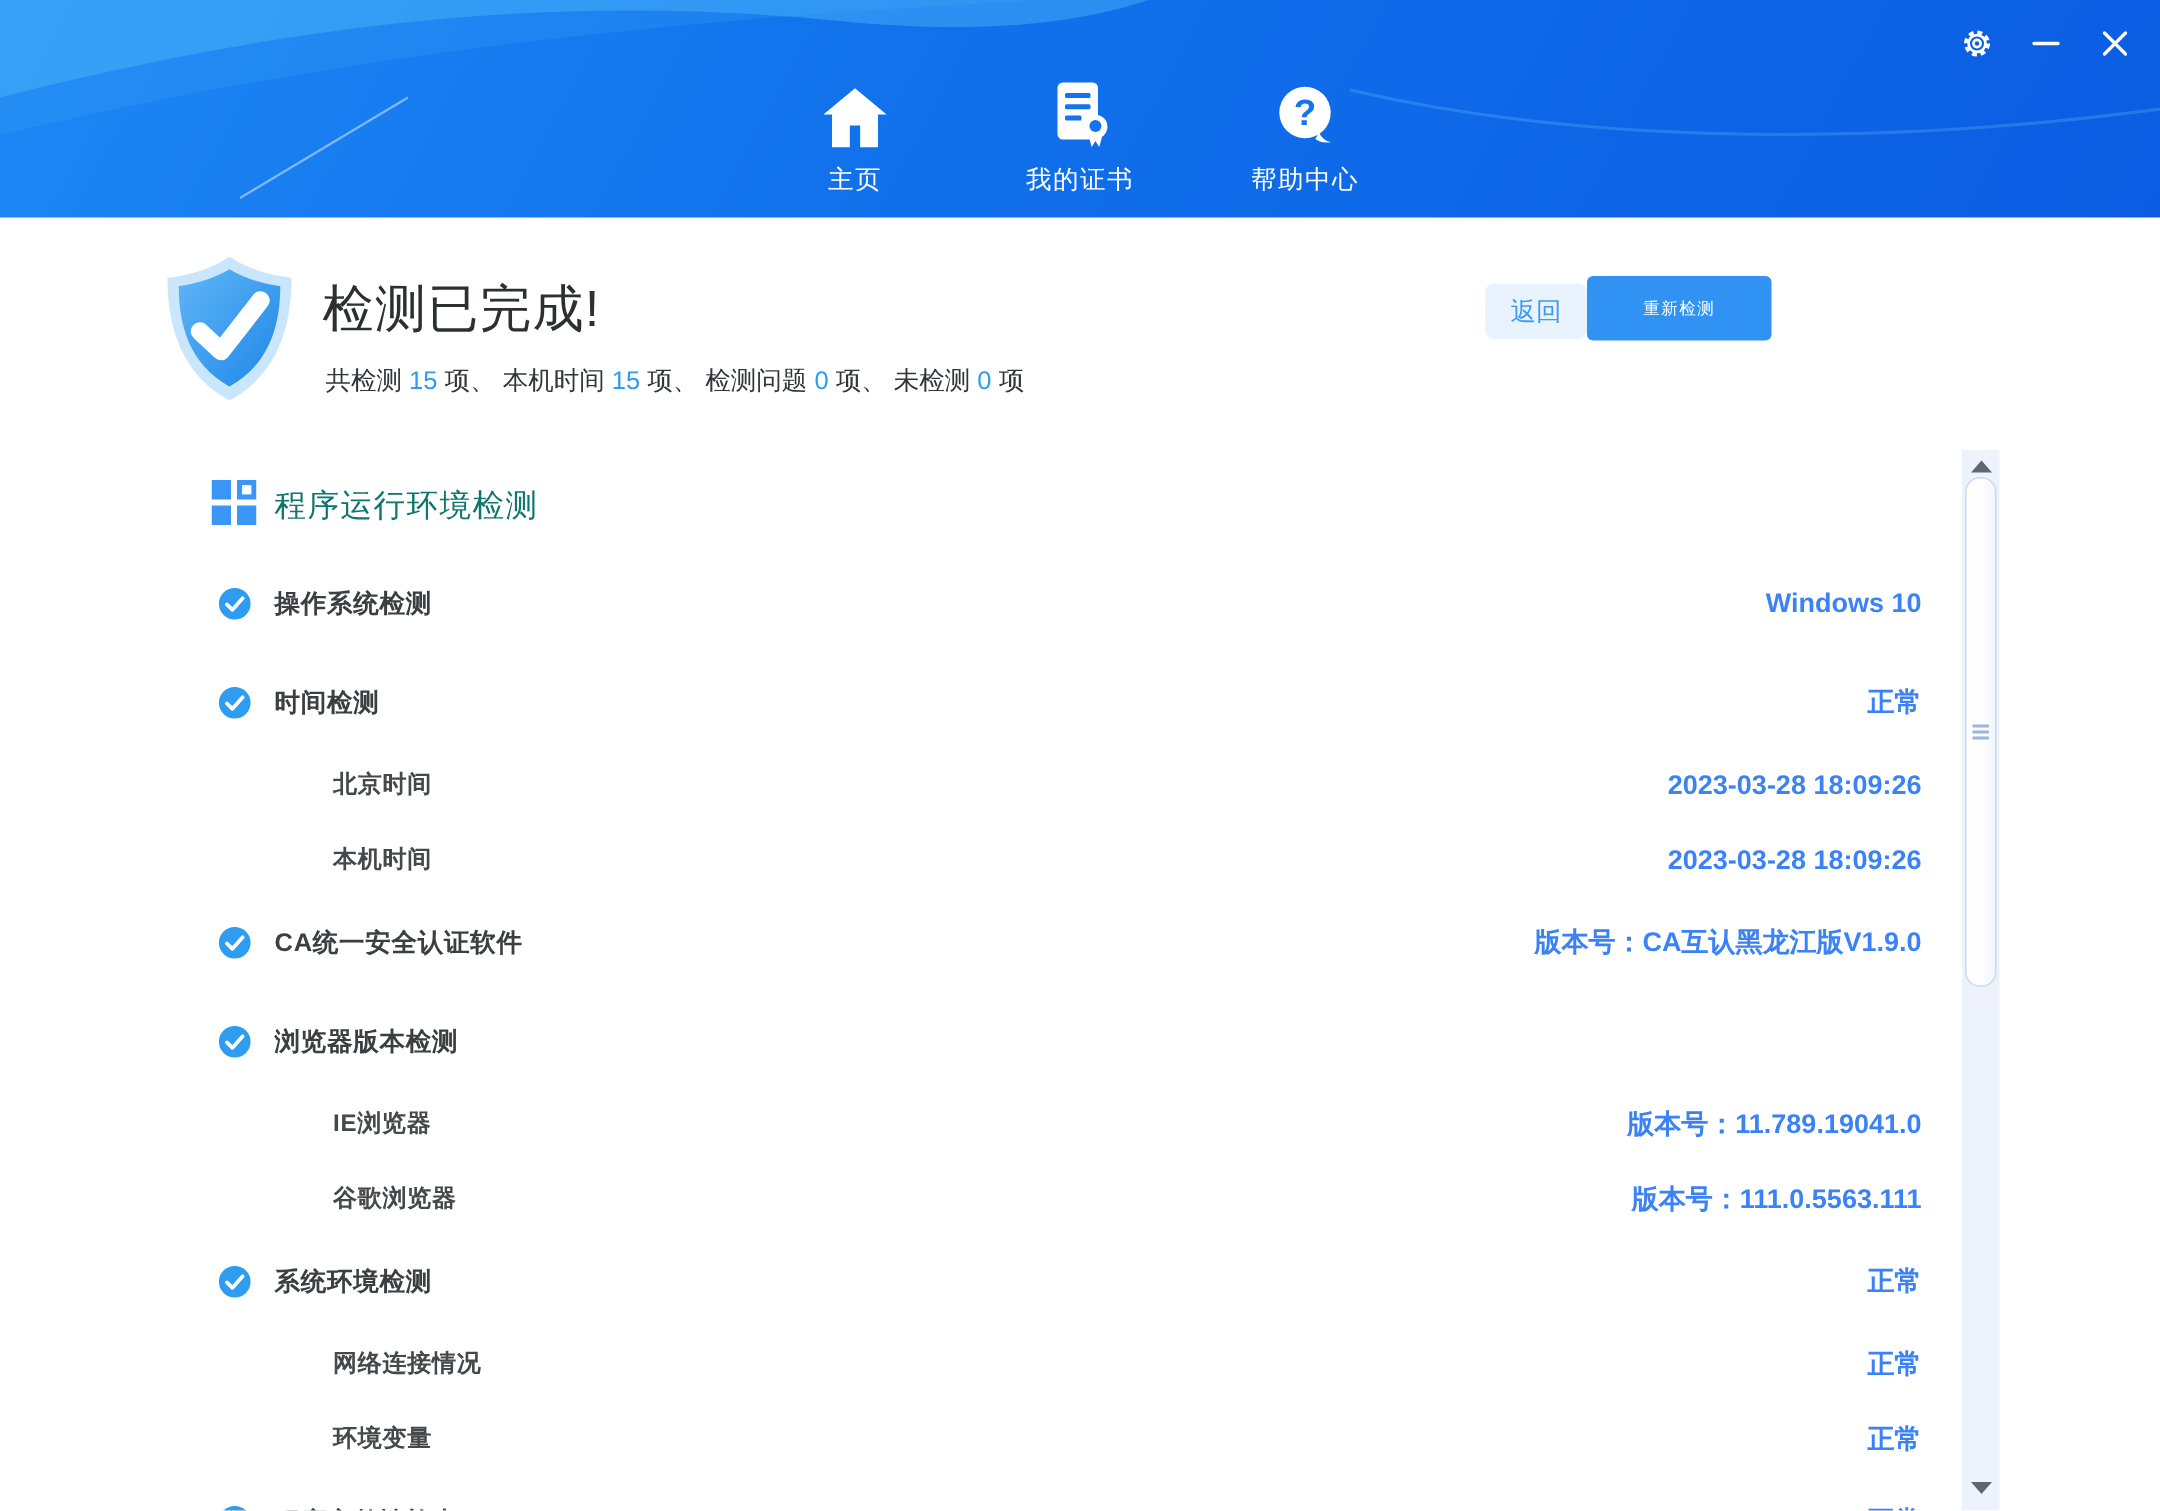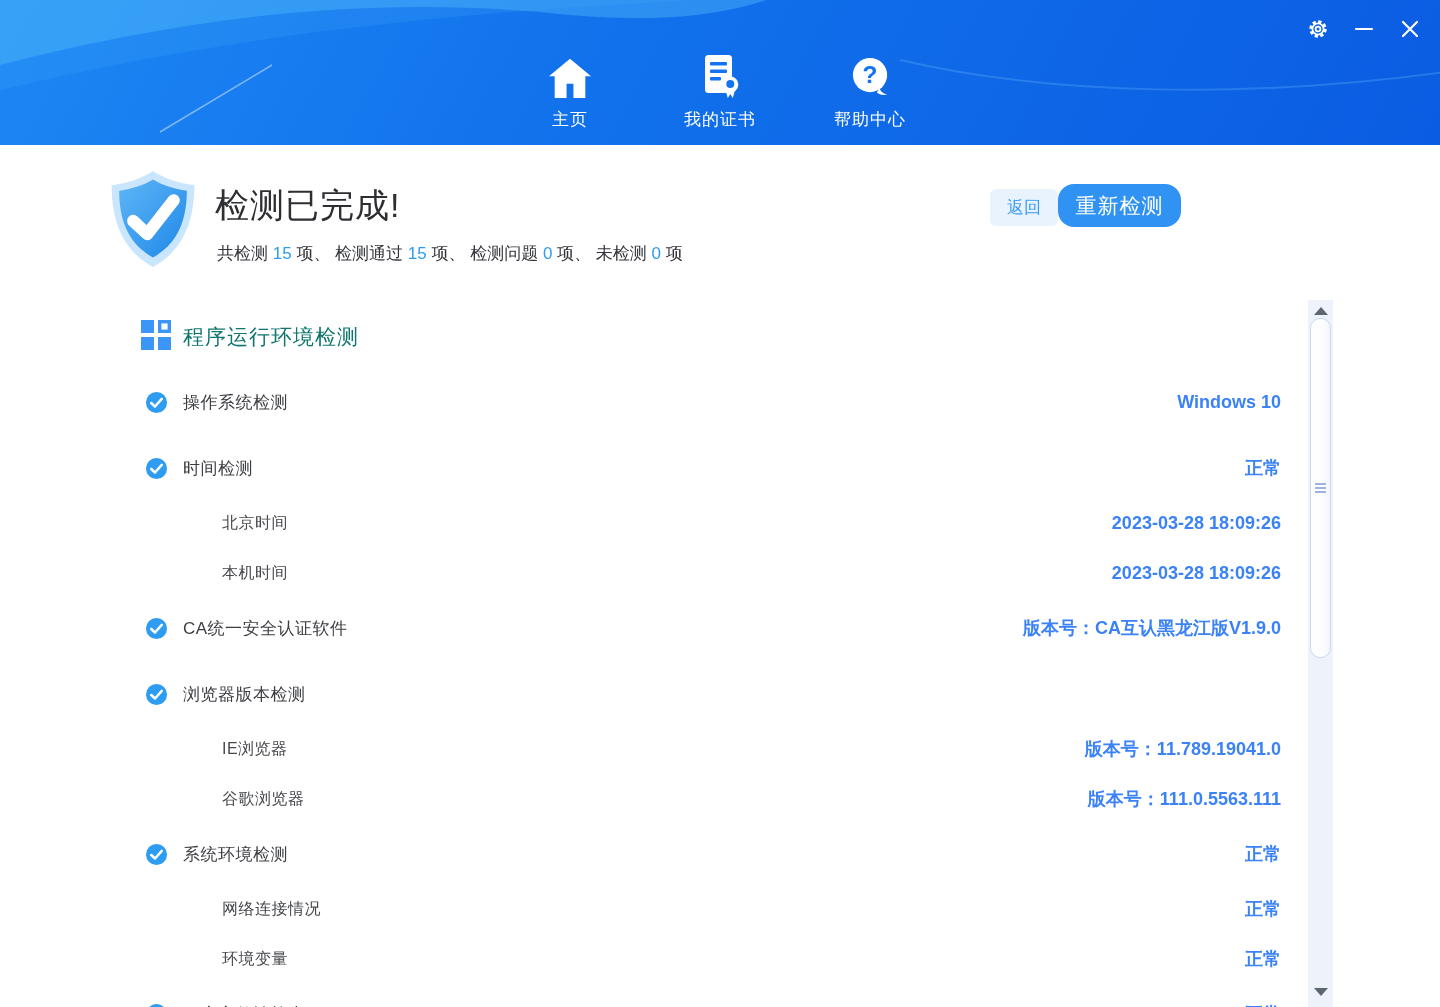--- a/index.html
+++ b/index.html
@@ -24,35 +24,35 @@
   
   .result-header { position:absolute; top:145px; left:0; width:1285px; height:150px; }
   .shield { position:absolute; left:106px; top:24px; }
   .result-text { position:absolute; left:215px; top:38px; }
   .result-title { font-size:34px; font-weight:500; color:#2d2f33; letter-spacing:1px; }
   .result-summary { margin-top:13px; margin-left:2px; font-size:17px; color:#33353a; }
   .result-summary .accent { color:#2e9cf0; }
   .actions { position:absolute; top:39px; right:104px; display:flex; align-items:center; }
   .btn { border:none; cursor:pointer; font-family:inherit; white-space:nowrap; }
   .btn-back { margin-top:4px; width:68px; height:37px; border-radius:6px; background:#e9f3fe; color:#3a9af5; font-size:17px; }
-  .btn-recheck { width:123px; height:43px; border-radius:16px; background:#3093f3; color:#ffffff; font-size:21px; letter-spacing:1px; }
+  .btn-recheck { width:123px; height:43px; border-radius:4px; background:#3093f3; color:#ffffff; font-size:11px; letter-spacing:1px; }
 
   
   .content { position:absolute; top:322px; left:141px; width:1140px; }
   .section-header { display:flex; align-items:center; gap:12px; height:30px; }
   .section-title { font-size:21px; color:#0f766e; letter-spacing:1px; }
 
   .row { display:flex; align-items:center; height:26px; }
   .row.parent { margin-top:40px; padding-left:4px; }
   .rows .row.parent:first-child { margin-top:37px; }
   .row.sub { margin-top:29px; padding-left:81px; }
   .row.sub + .row.sub { margin-top:24px; }
   .row.sub + .row.parent { margin-top:29px; }
   .check-badge { width:23px; height:23px; margin-right:15px; flex:0 0 auto; display:flex; }
-  .row-label { font-size:17px; color:#3c3e42; letter-spacing:0.5px; white-space:nowrap; }
+  .row-label { font-size:17px; color:#3c3e42; letter-spacing:0.5px; white-space:nowrap;font-weight:bold; }
   .row.sub .row-label { font-size:16px; color:#46484c; }
   .row-value { margin-left:auto; font-size:18px; color:#3b82f6; white-space:nowrap;font-weight:bold; }
 
   
   .scrollbar { position:absolute; left:1308px; top:300px; width:25px; height:707px; background:#eef2fb; }
   .sb-btn { position:absolute; left:0; width:25px; height:18px; display:flex; align-items:center; justify-content:center; cursor:pointer; }
   .sb-btn.up { top:2px; } .sb-btn.down { bottom:6px; }
   .tri-up { width:0; height:0; border-left:7px solid transparent; border-right:7px solid transparent; border-bottom:8px solid #5d6673; }
   .tri-down { width:0; height:0; border-left:7px solid transparent; border-right:7px solid transparent; border-top:8px solid #5d6673; }
   .sb-thumb { position:absolute; left:2px; top:18px; width:21px; height:340px; border-radius:10px;
@@ -146,21 +146,21 @@
               <stop offset="1" stop-color="#1f87e8"></stop>
           </linearGradient>
         </defs>
         <path d="M50 2 C62 10 77 15 94 17 C94 54 83 86 50 104 C17 86 6 54 6 17 C23 15 38 10 50 2 Z" fill="#c9e6fc"></path>
         <path d="M50 11 C60 17 72 21 86 23 C86 53 77 79 50 94 C23 79 14 53 14 23 C28 21 40 17 50 11 Z" fill="url(#sg)"></path>
         <path d="M29 55 L44 69 L72 33" stroke="#ffffff" stroke-width="13" fill="none" stroke-linecap="round" stroke-linejoin="round"></path>
       </svg>
     </span>
     <div class="result-text">
       <h1 class="result-title">检测已完成!</h1>
-      <p class="result-summary"><span>共检测 </span><span class="accent">15</span><span> 项、 检测通过 </span><span class="accent">15</span><span> 项、 检测问题 </span><span class="accent">0</span><span> 项、 未检测 </span><span class="accent">0</span><span> 项</span></p>
+      <p class="result-summary"><span>共检测 </span><span class="accent">15</span><span> 项、 本机时间 </span><span class="accent">15</span><span> 项、 检测问题 </span><span class="accent">0</span><span> 项、 未检测 </span><span class="accent">0</span><span> 项</span></p>
     </div>
     <div class="actions">
       <button class="btn btn-back">返回</button>
       <button class="btn btn-recheck">重新检测</button>
     </div>
   </section>
 
   <div class="content">
     <div class="section-header">
       <span>

